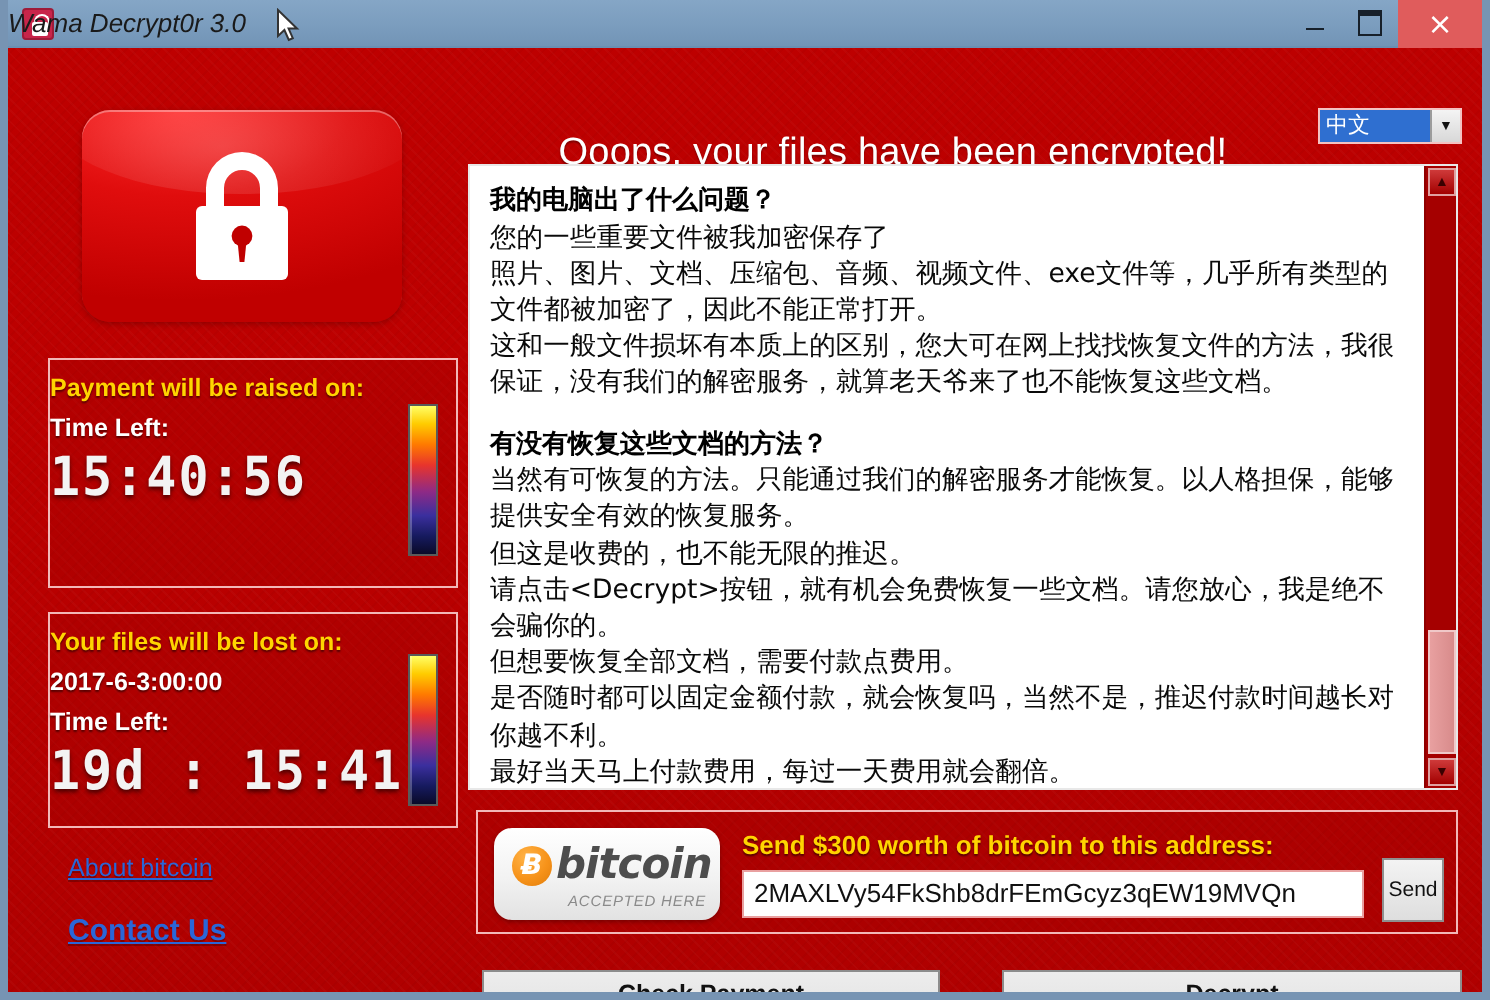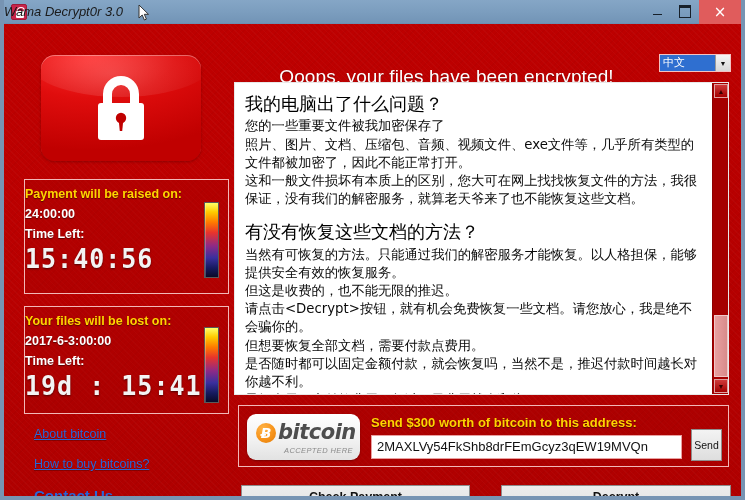--- a/index.html
+++ b/index.html
@@ -190,21 +190,21 @@
     background: #ffffff;
     border: 1px solid #e8e8e8;
     display: flex;
   }
   #msgtext {
     flex: 1; padding: 6px 8px 0 10px;
     color: #111; overflow: hidden;
     font-family: "DejaVu Sans", "Liberation Sans", sans-serif;
   }
   .q-head {
-    font-size: 18px; font-weight: normal; color: #000;
+    font-size: 13px; font-weight: bold; color: #000;
     margin: 3px 0 1px 0; line-height: 1.35;
   }
   .q-body {
     font-size: 13.3px; line-height: 1.37; color: #0a0a0a;
   }
   .spacer { height: 9px; }
 
   
   #scroll {
     width: 16px; background: #a50000;
@@ -330,37 +330,35 @@
       <svg id="lock-svg" width="62" height="68" viewBox="0 0 62 68">
         <path d="M13 30 V20 A18 18 0 0 1 49 20 V30 H40 V20 A9 9 0 0 0 22 20 V30 Z" fill="#ffffff"></path>
         <rect x="8" y="29" width="46" height="37" rx="3" fill="#ffffff"></rect>
         <circle cx="31" cy="44" r="5.2" fill="#c00000"></circle>
         <path d="M28.6 45 L33.4 45 L32.2 57 L29.8 57 Z" fill="#c00000"></path>
       </svg>
     </div>
 
     <div class="timer-panel" id="panel-raise">
       <div class="panel-title">Payment will be raised on:</div>
-      <div class="panel-date">24:00:00</div>
       <div class="panel-sub">Time Left:</div>
       <div class="panel-clock">15:40:56</div>
       <div class="grad-bar"></div>
     </div>
 
     <div class="timer-panel" id="panel-lost">
       <div class="panel-title">Your files will be lost on:</div>
       <div class="panel-date">2017-6-3:00:00</div>
       <div class="panel-sub">Time Left:</div>
       <div class="panel-clock">19d : 15:41</div>
       <div class="grad-bar"></div>
     </div>
 
     <div id="links">
       <a class="link" href="#">About bitcoin</a>
-      <a class="link" href="#">How to buy bitcoins?</a>
       <a class="link strong" href="#">Contact Us</a>
     </div>
 
     <div id="msgbox">
       <div id="msgtext">
         <div class="q-head">我的电脑出了什么问题？</div>
         <div class="q-body" style="white-space:pre-wrap;">您的一些重要文件被我加密保存了
 照片、图片、文档、压缩包、音频、视频文件、exe文件等，几乎所有类型的文件都被加密了，因此不能正常打开。
 这和一般文件损坏有本质上的区别，您大可在网上找找恢复文件的方法，我很保证，没有我们的解密服务，就算老天爷来了也不能恢复这些文档。</div>
         <div class="spacer"></div>

